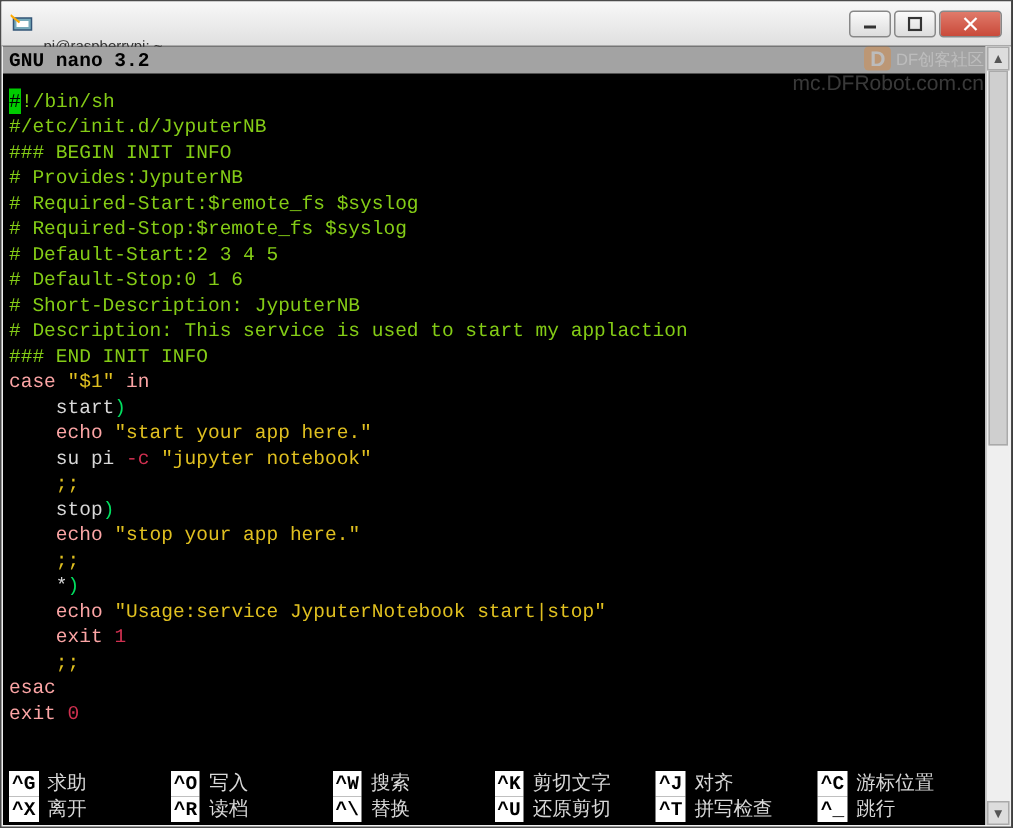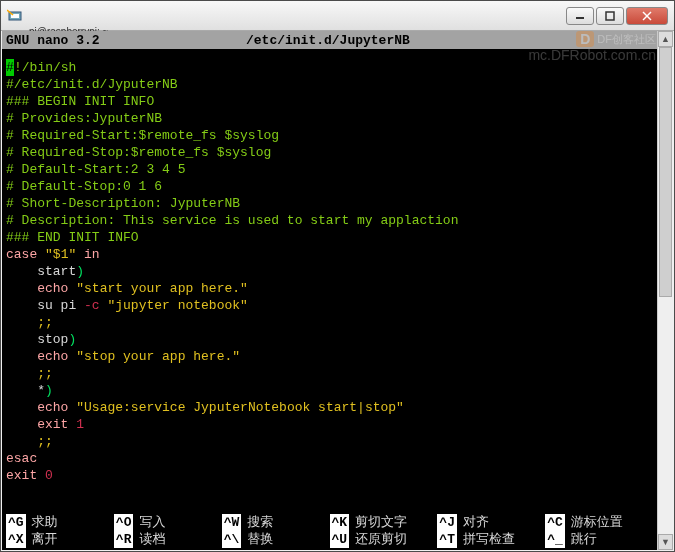--- a/index.html
+++ b/index.html
@@ -66,21 +66,20 @@
             <line x1="1" y1="1" x2="9" y2="9" stroke="#fff" stroke-width="1.5"></line>
             <line x1="9" y1="1" x2="1" y2="9" stroke="#fff" stroke-width="1.5"></line>
           </svg>
         </div>
     </div>
   </div>
 
   <div class="term">
     <div class="headerbar">
       <span class="left">GNU nano 3.2</span>
-      <span class="mid">/etc/init.d/JupyterNB</span>
     </div>
     <div class="content" id="code"><div style="height:8px"></div><div><span class="cursor">#</span><span class="c-comment">!/bin/sh</span></div><div><span class="c-comment">#/etc/init.d/JyputerNB</span></div><div><span class="c-comment">### BEGIN INIT INFO</span></div><div><span class="c-comment"># Provides:JyputerNB</span></div><div><span class="c-comment"># Required-Start:$remote_fs $syslog</span></div><div><span class="c-comment"># Required-Stop:$remote_fs $syslog</span></div><div><span class="c-comment"># Default-Start:2 3 4 5</span></div><div><span class="c-comment"># Default-Stop:0 1 6</span></div><div><span class="c-comment"># Short-Description: JyputerNB</span></div><div><span class="c-comment"># Description: This service is used to start my applaction</span></div><div><span class="c-comment">### END INIT INFO</span></div><div><span class="c-keyword">case</span><span class="c-plain"> </span><span class="c-string">"$1"</span><span class="c-plain"> </span><span class="c-keyword">in</span></div><div><span class="c-plain">    start</span><span class="c-paren">)</span></div><div><span class="c-plain">    </span><span class="c-keyword">echo</span><span class="c-plain"> </span><span class="c-string">"start your app here."</span></div><div><span class="c-plain">    su pi </span><span class="c-num">-c</span><span class="c-string"> "jupyter notebook"</span></div><div><span class="c-plain">    </span><span class="c-punct">;;</span></div><div><span class="c-plain">    stop</span><span class="c-paren">)</span></div><div><span class="c-plain">    </span><span class="c-keyword">echo</span><span class="c-plain"> </span><span class="c-string">"stop your app here."</span></div><div><span class="c-plain">    </span><span class="c-punct">;;</span></div><div><span class="c-plain">    *</span><span class="c-paren">)</span></div><div><span class="c-plain">    </span><span class="c-keyword">echo</span><span class="c-plain"> </span><span class="c-string">"Usage:service JyputerNotebook start|stop"</span></div><div><span class="c-plain">    </span><span class="c-keyword">exit</span><span class="c-plain"> </span><span class="c-num">1</span></div><div><span class="c-plain">    </span><span class="c-punct">;;</span></div><div><span class="c-keyword">esac</span></div><div><span class="c-plain"></span><span class="c-keyword">exit</span><span class="c-plain"> </span><span class="c-num">0</span></div></div>
     <div class="footer" id="footer">
         <div class="footitem">
           <span class="key">^G</span>
           <span>求助</span>
         </div>
         <div class="footitem">
           <span class="key">^O</span>
           <span>写入</span>

